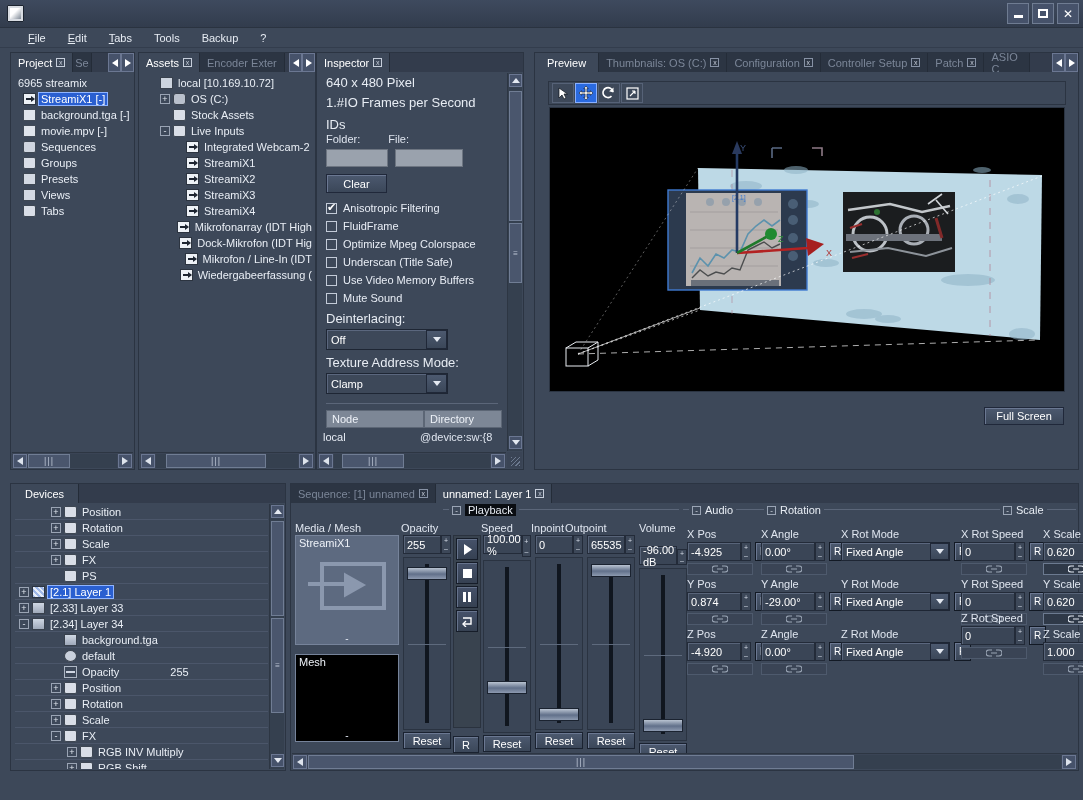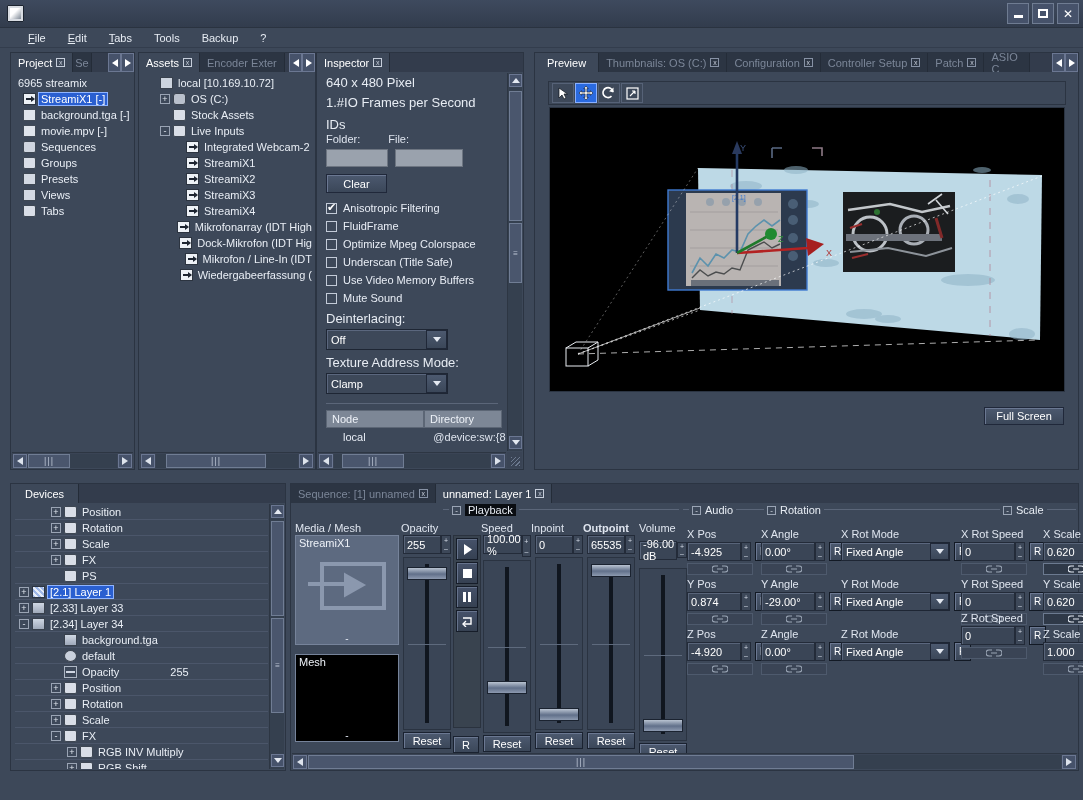--- a/index.html
+++ b/index.html
@@ -442,21 +442,21 @@
           <span class="arrowbtn">
               <i class="tri-dn"></i>
             </span>
         </div>
       </div>
       <div style="margin:9px 8px 0 8px;border-top:1px solid #5b6679"></div>
       <div style="display:flex;margin:6px 0 0 8px;">
         <div class="hdrcell" style="width:98px">Node</div>
         <div class="hdrcell" style="width:78px">Directory</div>
       </div>
-      <div style="display:flex;align-items:center;margin-left:24px;height:17px;">
+      <div style="display:flex;align-items:center;margin-left:4px;height:17px;">
         <div style="width:98px;padding-left:1px">local</div>
         <div style="width:78px;color:#dfe5ef;">@device:sw:{8</div>
       </div>
     </div>
     <div class="vscroll" style="top:20px;bottom:18px;">
       <div class="vs-btn">
           <i class="tri-up"></i>
         </div>
       <div class="vs-thumb" style="top:18px;height:130px"></div>
       <div class="vs-thumb" style="top:150px;height:60px;background:#4a566d">≡</div>
@@ -803,21 +803,21 @@
       <div class="glabel" style="left:6px">
         <span class="gminus">-</span>
         <span>Scale</span>
       </div>
     </div>
 
     <div style="position:absolute;left:4px;top:38px;" class="collabel">Media / Mesh</div>
     <div style="position:absolute;left:110px;top:38px;" class="collabel">Opacity</div>
     <div style="position:absolute;left:190px;top:38px;" class="collabel">Speed</div>
     <div style="position:absolute;left:240px;top:38px;" class="collabel">Inpoint</div>
-    <div style="position:absolute;left:292px;top:38px;font-weight:bold;" class="collabel">Outpoint</div>
+    <div style="position:absolute;left:274px;top:38px;" class="collabel">Outpoint</div>
     <div style="position:absolute;left:348px;top:38px;" class="collabel">Volume</div>
 
     <div class="mediathumb" style="position:absolute;left:4px;top:51px;width:104px;height:110px;">
       <div style="position:absolute;left:3px;top:1px;font-size:11px;color:#eef2f8;">StreamiX1</div>
       <svg style="position:absolute;left:10px;top:22px;" width="86" height="58" viewBox="0 0 86 58">
         <rect x="16" y="6" width="62" height="44" fill="none" stroke="#8b98ae" stroke-width="4"></rect>
         <path d="M2 26 H48 M40 18 L56 27 L40 36 Z" stroke="#8b98ae" stroke-width="4" fill="#8b98ae"></path>
       </svg>
       <div style="position:absolute;bottom:0;left:0;right:0;text-align:center;font-size:10px;color:#dfe5ef;">-</div>
     </div>
@@ -906,21 +906,21 @@
             </div>
           </div>
           <div class="fader" style="height:173px;margin-top:3px;">
             <div class="track"></div>
             <div class="mid"></div>
             <div class="knob" style="top:6.32px"></div>
           </div>
           <div class="resetbtn" style="margin-top:2px;">Reset</div>
         </div>
         <div style="position: absolute; left: 348px; top: 51px; width: 48px;">
-          <div style="display:flex;align-items:center;height:30px;border-radius:8px;">
+          <div style="display:flex;align-items:flex-end;height:30px;border-radius:8px;">
             <div class="numfield" style="flex:1">-96.00 dB</div>
             <div class="spin">
               <div>+</div>
               <div>–</div>
             </div>
           </div>
           <div class="fader" style="height:173px;margin-top:3px;">
             <div class="track"></div>
             <div class="mid"></div>
             <div class="knob" style="top:150.1px"></div>

